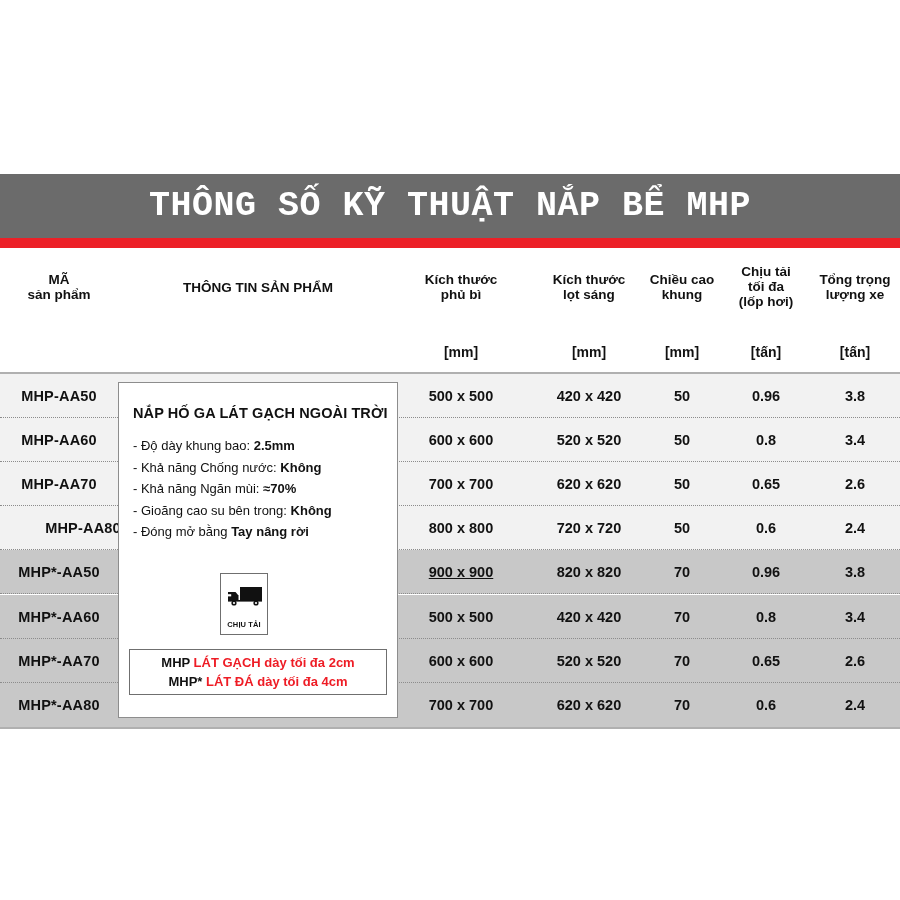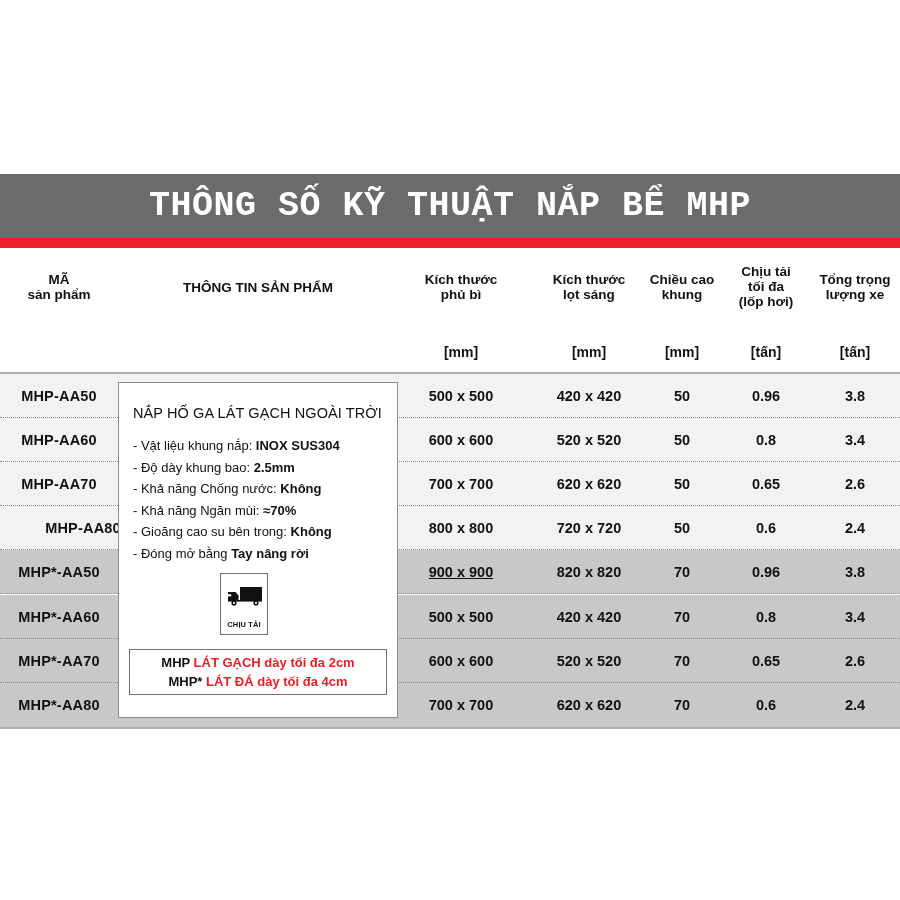--- a/index.html
+++ b/index.html
@@ -104,21 +104,21 @@
   
   .info-card{
     position:absolute;left:118px;top:382px;width:280px;height:336px;
     background:#ffffff;
     border:1px solid #8d8d8d;
     box-sizing:border-box;
     z-index:5;
   }
   .info-title{
     position:absolute;left:14px;top:22px;
-    font-size:14.5px;font-weight:normal;color:#111111;
+    font-size:14.5px;font-weight:bold;color:#111111;
     white-space:nowrap;
     letter-spacing:0.1px;
   }
   .info-list{
     position:absolute;left:14px;top:52px;width:256px;
   }
   .info-li{
     font-size:13px;
     color:#111111;
     line-height:21.5px;
@@ -289,21 +289,20 @@
           <div class="cell" style="left: 810px; width: 90px;">2.4</div>
         </div>
       </div>
 
     <div class="solidline" style="top:479px;"></div>
   </div>
 
   <div class="info-card">
     <div class="info-title">NẮP HỐ GA LÁT GẠCH NGOÀI TRỜI</div>
     <div class="info-list" id="info-list-host">
-        <div class="info-li"><span class="lab">- Vật liệu khung nắp: </span><span class="val">INOX SUS304</span></div>
         <div class="info-li"><span class="lab">- Độ dày khung bao: </span><span class="val">2.5mm</span></div>
         <div class="info-li"><span class="lab">- Khả năng Chống nước: </span><span class="val">Không</span></div>
         <div class="info-li"><span class="lab">- Khả năng Ngăn mùi: </span><span class="val">≈70%</span></div>
         <div class="info-li"><span class="lab">- Gioăng cao su bên trong: </span><span class="val">Không</span></div>
         <div class="info-li"><span class="lab">- Đóng mở bằng </span><span class="val">Tay nâng rời</span></div>
       </div>
 
     <div class="truck-box">
       <svg class="truck-svg" width="38" height="28" viewBox="0 0 38 28">
         <rect x="14" y="4" width="22" height="13" fill="#111111"></rect>

